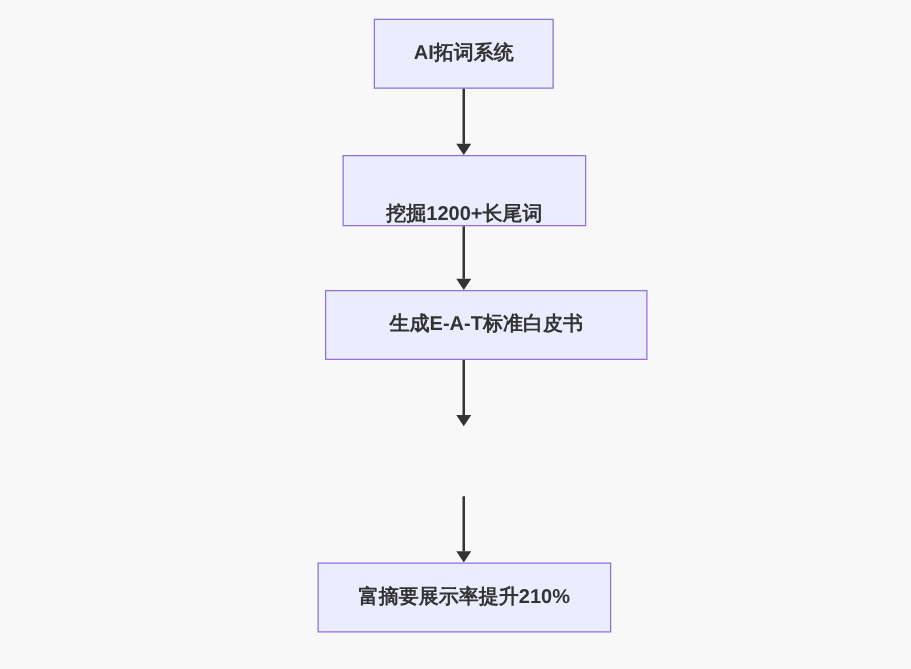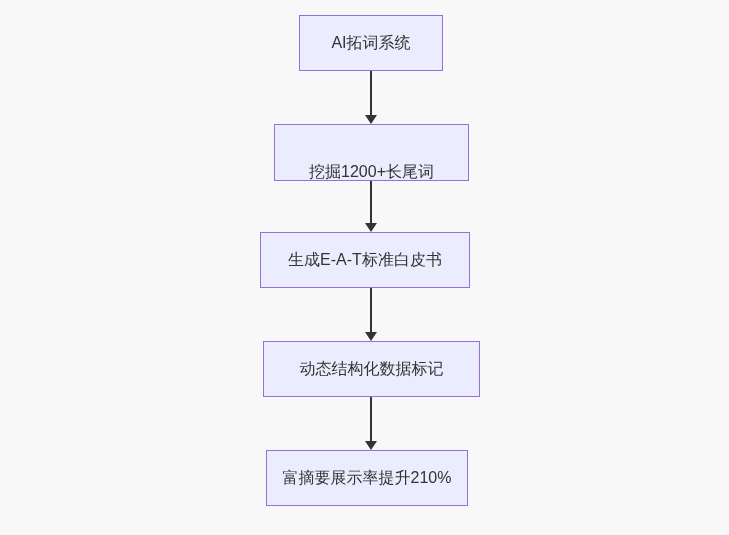--- a/index.html
+++ b/index.html
@@ -6,40 +6,41 @@
     margin: 0;
     padding: 0;
     font-family: "Liberation Sans", "DejaVu Sans", sans-serif;
   }
   .stage {
     position: relative;
     width: 729px;
     height: 535px;
     background: var(--bg, #f8f8f8);
     overflow: hidden;
+    font-weight: bold;
   }
   .flow-node {
     position: absolute;
     box-sizing: border-box;
     background: var(--node-fill, #ECECFF);
     border: 1px solid var(--node-border, #9370DB);
     color: var(--text, #333333);
     font-size: 16px;
     line-height: 1;
     display: flex;
     align-items: center;
     justify-content: center;
     text-align: center;
     white-space: nowrap;
   }
   .flow-node.n1 { left: 299px; top: 15px;  width: 144px; height: 56px; }
   .flow-node.n2 { left: 274px; top: 124px; width: 195px; height: 57px; align-items: flex-end; }
-  .flow-node.n3 { left: 260px; top: 232px; width: 210px; height: 56px; }
+  .flow-node.n3 { left: 260px; top: 232px; width: 258px; height: 56px; }
   .flow-node.n4 { left: 263px; top: 341px; width: 217px; height: 56px; }
-  .flow-node.n5 { left: 254px; top: 450px; width: 202px; height: 56px; margin-left: 12px; }
+  .flow-node.n5 { left: 254px; top: 450px; width: 235px; height: 56px; }
 
   .arrow {
     position: absolute;
     left: 365px;          
     width: 12px;
     display: flex;
     flex-direction: column;
     align-items: center;
   }
   .arrow .shaft {
@@ -84,23 +85,20 @@
 
   <div class="flow-node n3">
     <span>生成E-A-T标准白皮书</span>
   </div>
 
   <div class="arrow a3">
     <div class="shaft"></div>
     <div class="head"></div>
   </div>
 
-  <div class="flow-node n4">
-    <span>动态结构化数据标记</span>
-  </div>
 
   <div class="arrow a4">
     <div class="shaft"></div>
     <div class="head"></div>
   </div>
 
   <div class="flow-node n5">
     <span>富摘要展示率提升210%</span>
   </div>
 

